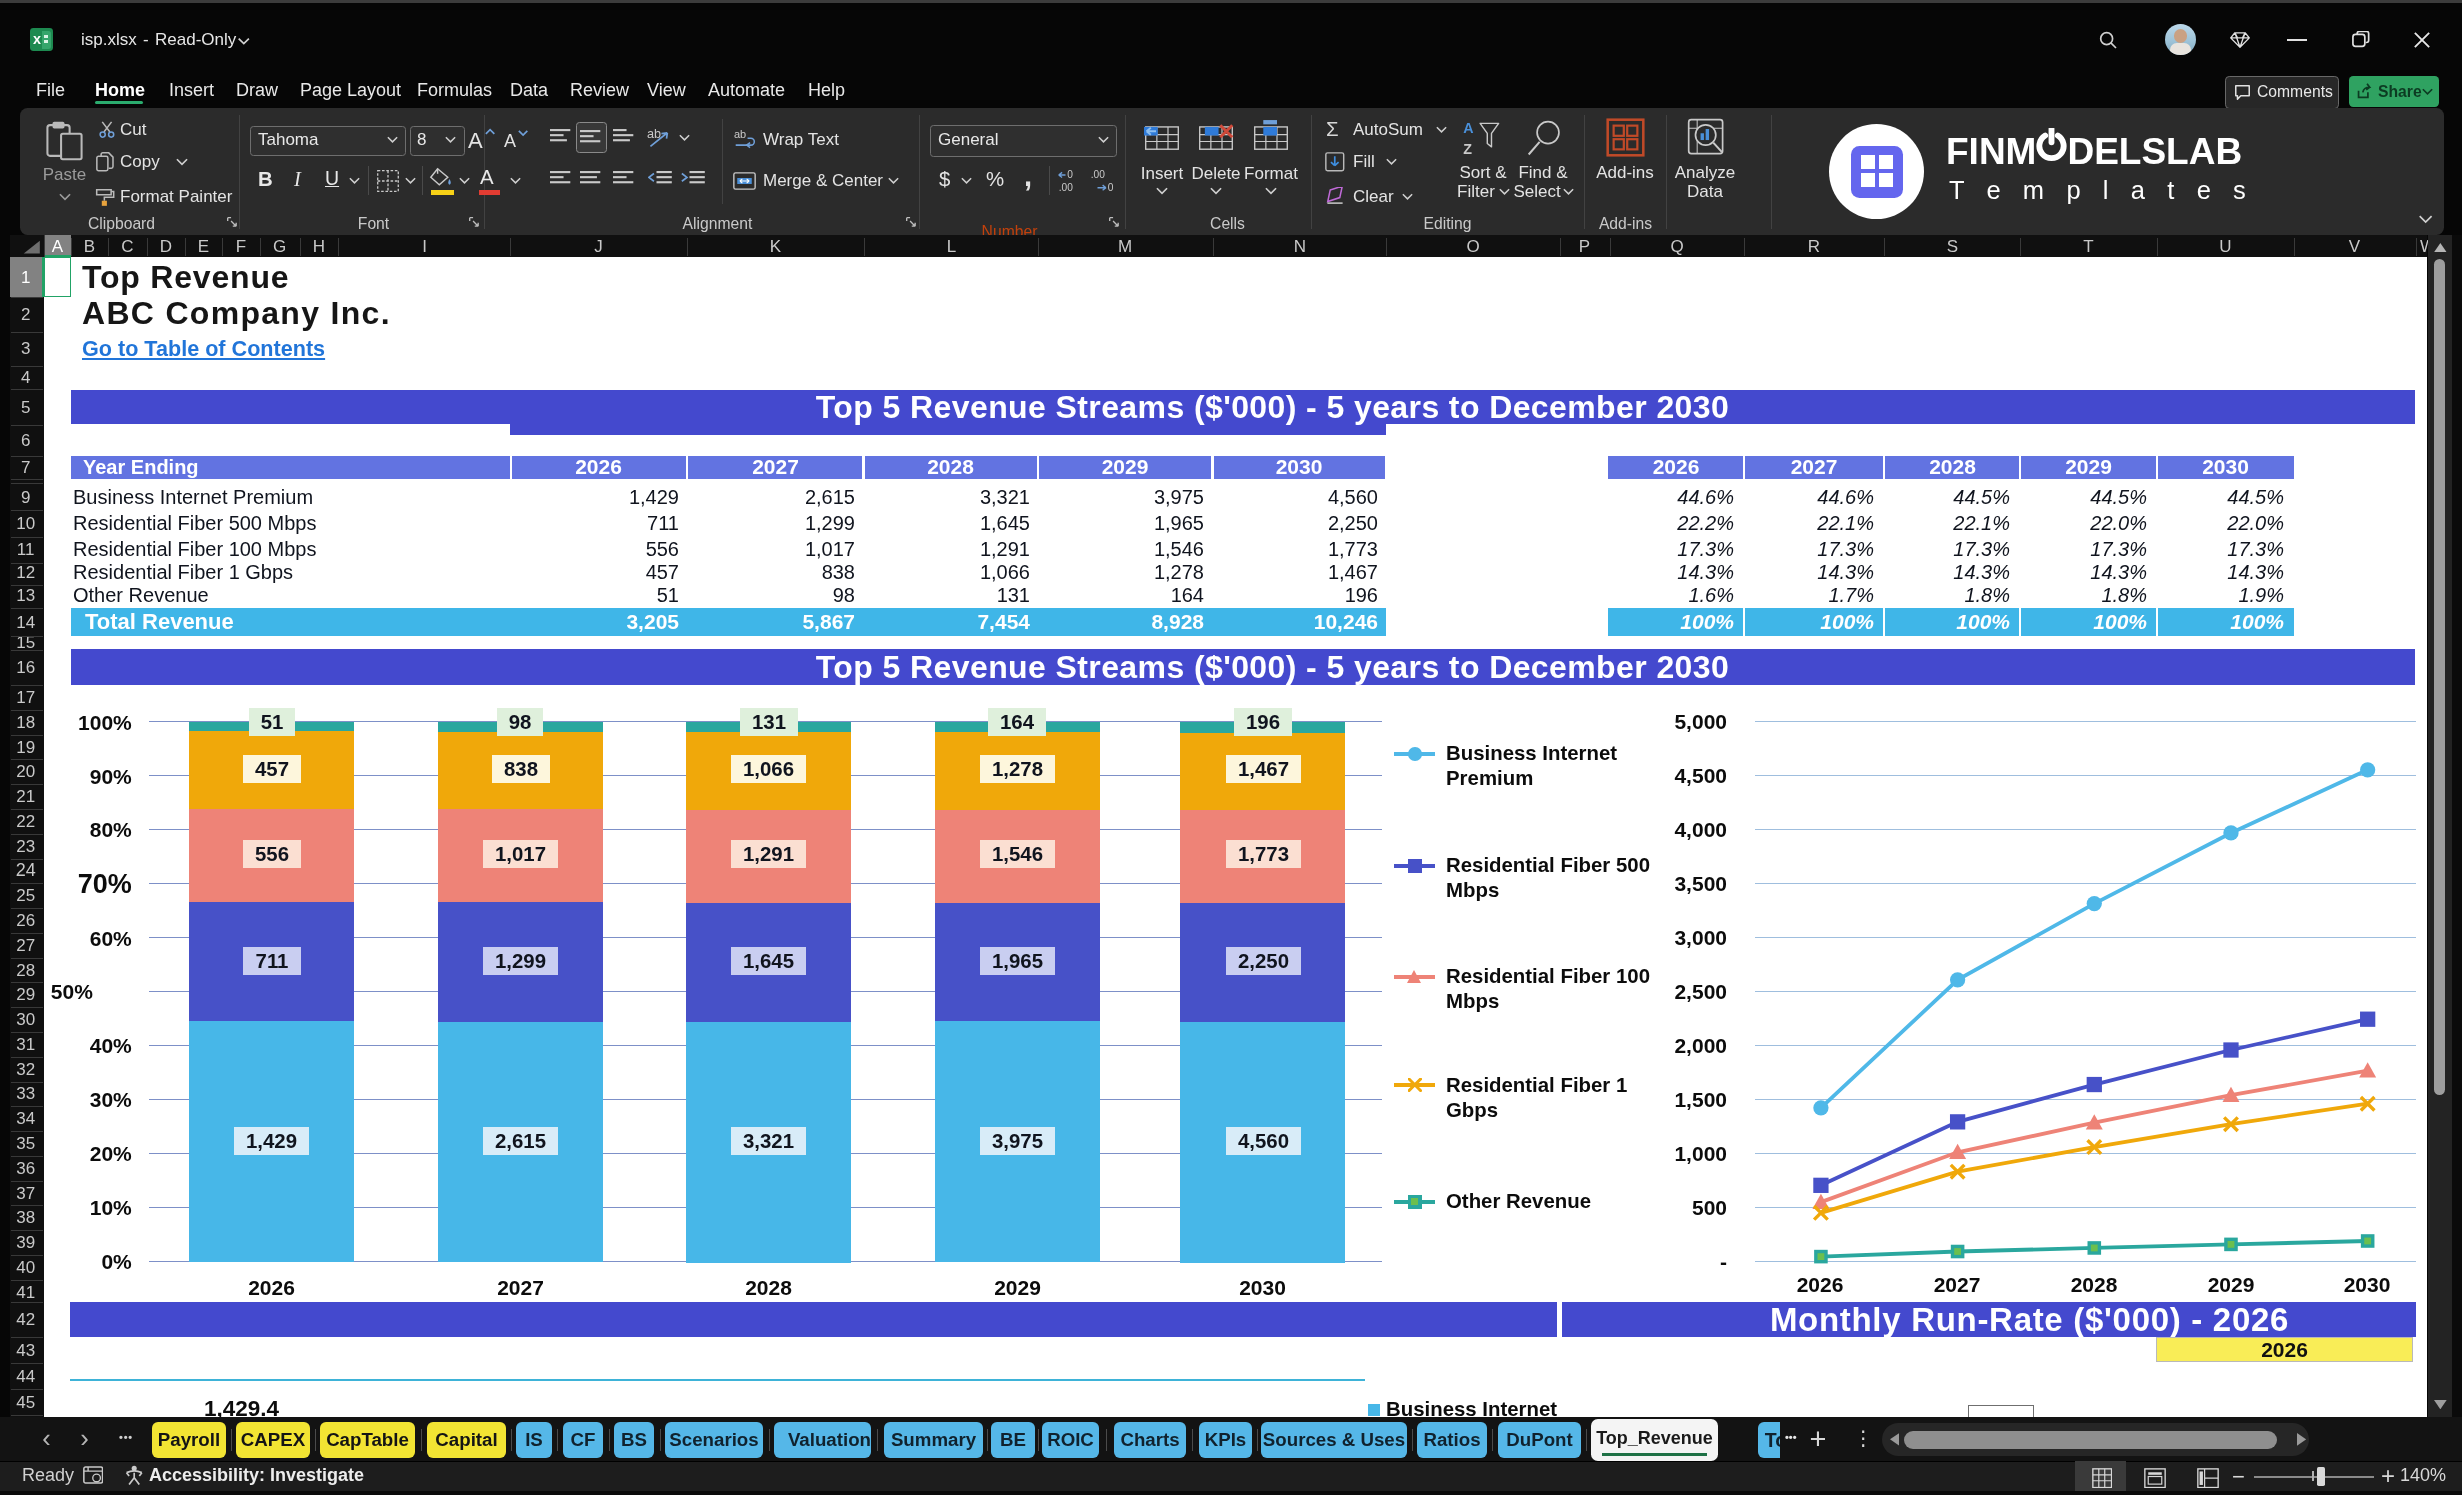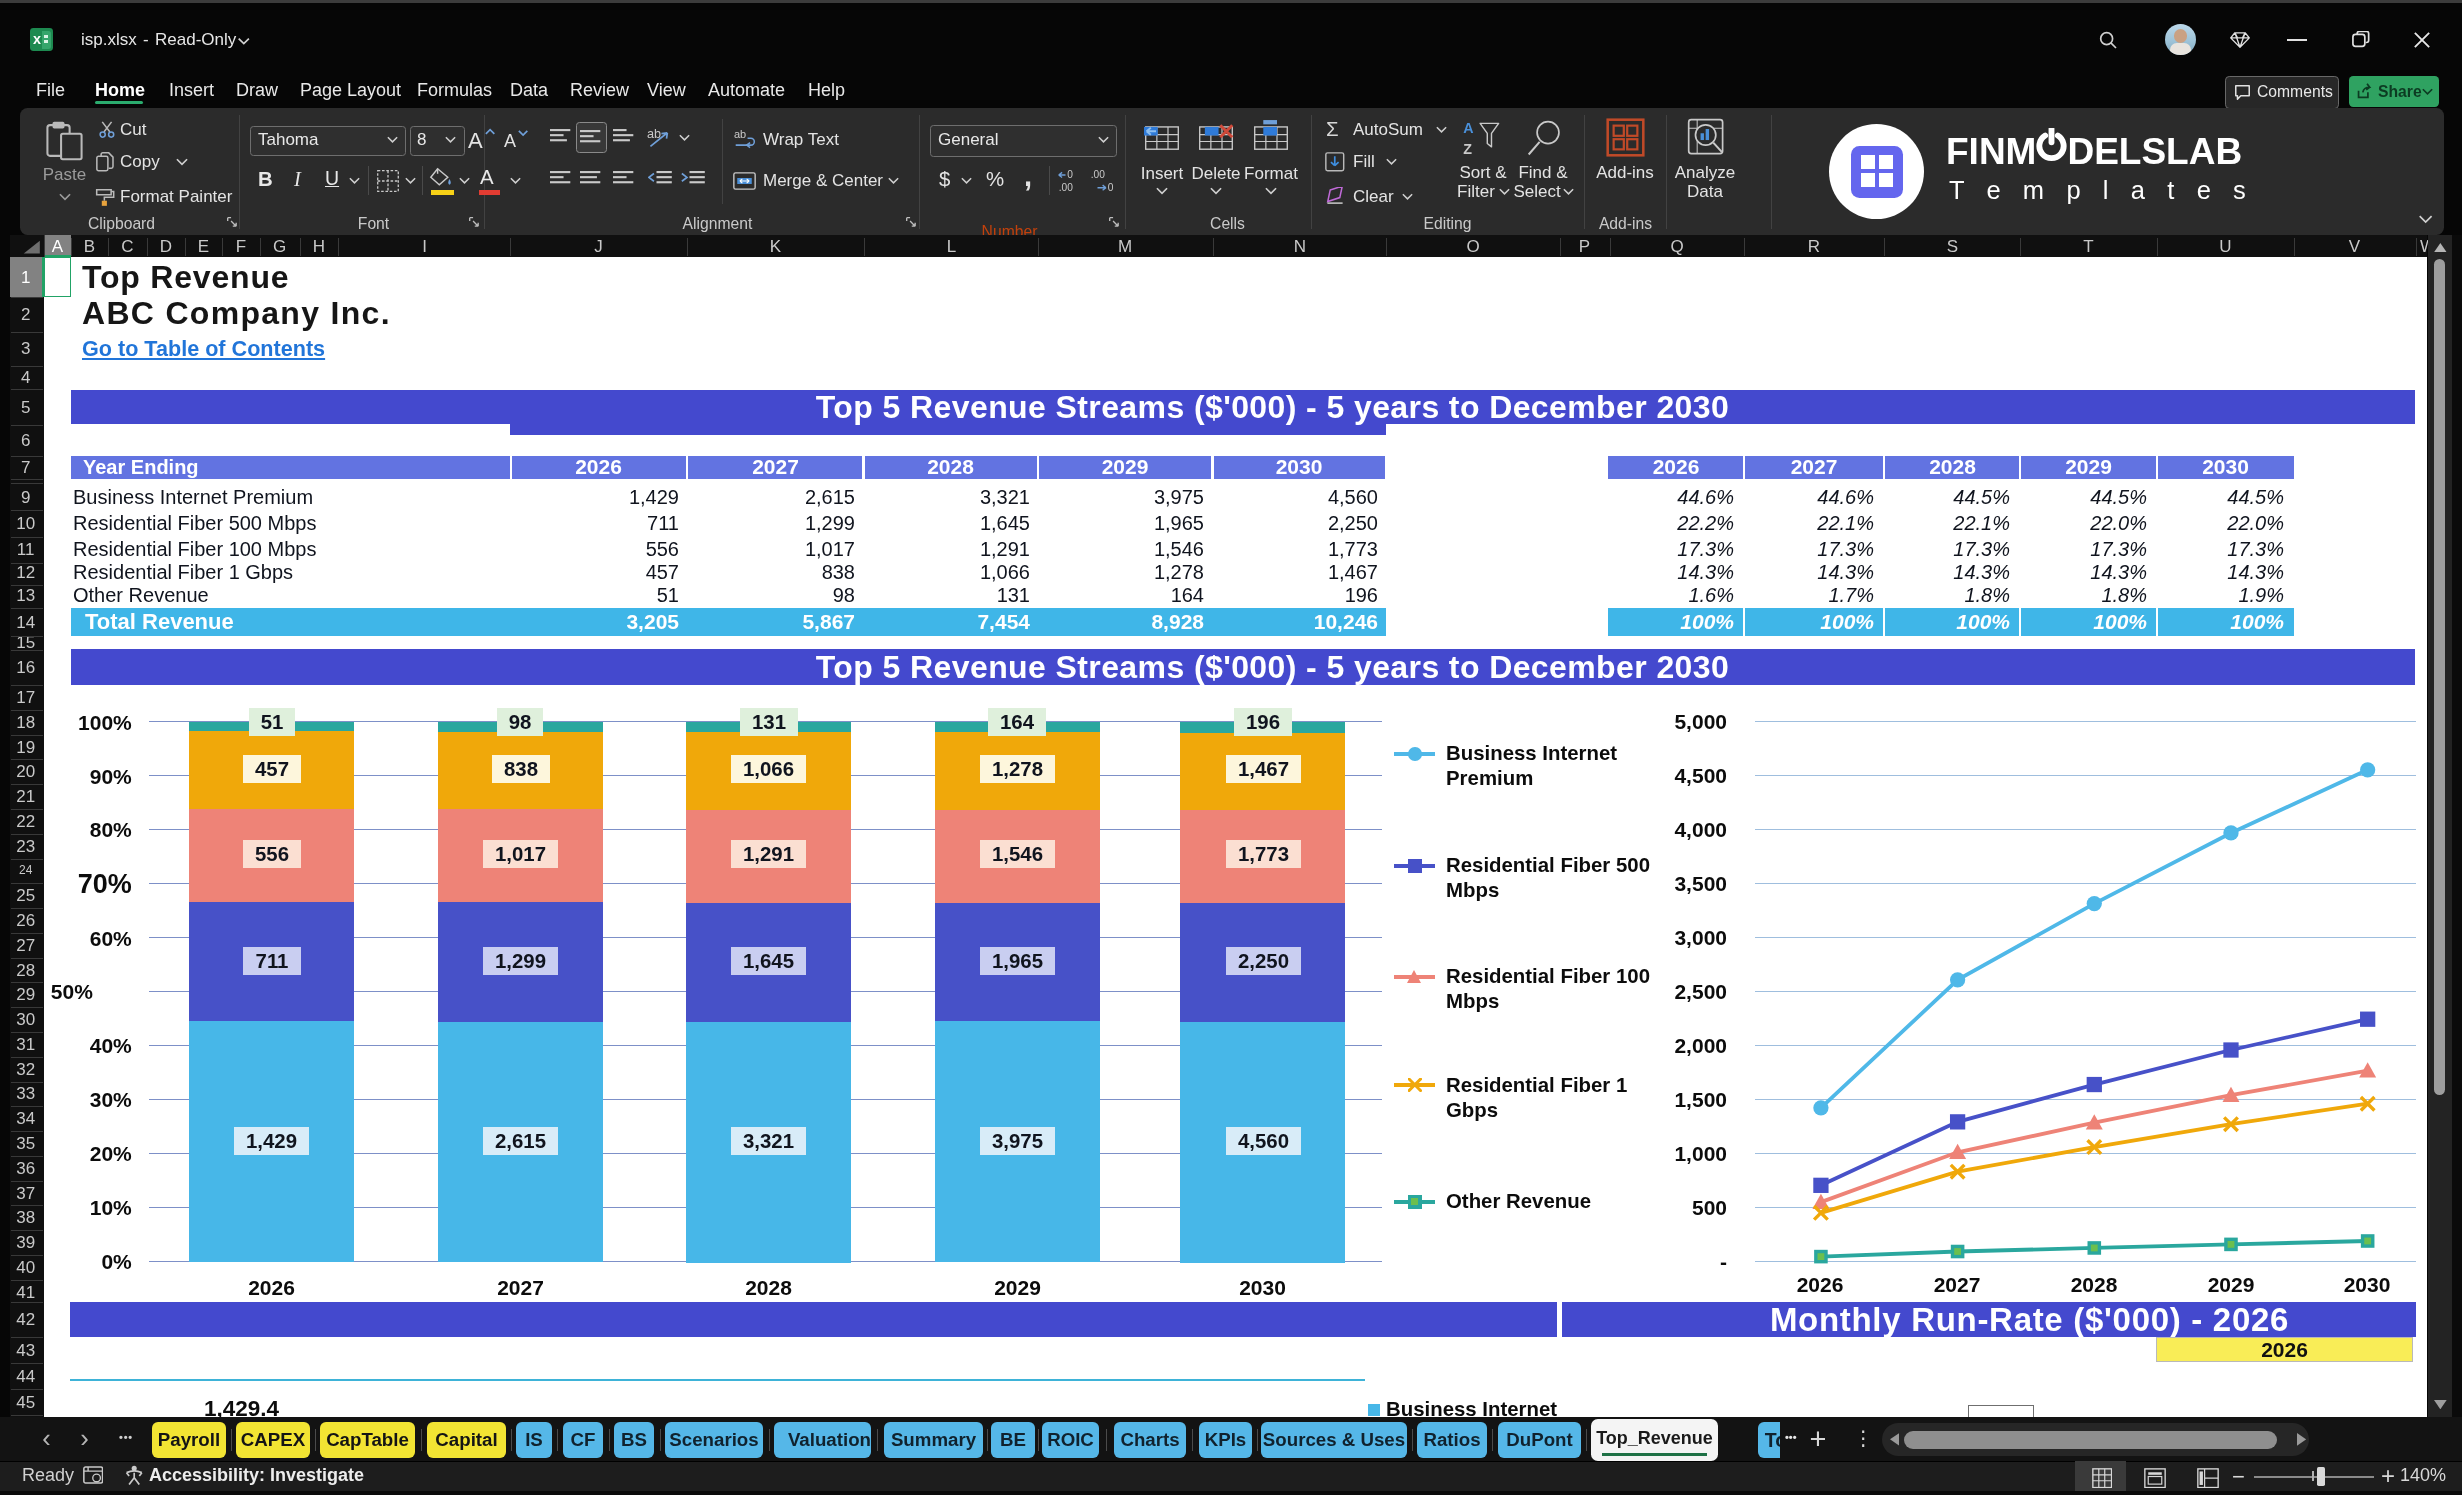--- a/index.html
+++ b/index.html
@@ -428,21 +428,21 @@
 <div class="ab" style="left:10.2px;top:611px;height:23px;line-height:23px;font-size:17px;color:#c9c9c9;font-weight:400;white-space:nowrap;width:31px;text-align:center;">14</div>
 <div class="ab" style="left:10.2px;top:631px;height:23px;line-height:23px;font-size:17px;color:#c9c9c9;font-weight:400;white-space:nowrap;width:31px;text-align:center;">15</div>
 <div class="ab" style="left:10.2px;top:656px;height:23px;line-height:23px;font-size:17px;color:#c9c9c9;font-weight:400;white-space:nowrap;width:31px;text-align:center;">16</div>
 <div class="ab" style="left:10.2px;top:686px;height:23px;line-height:23px;font-size:17px;color:#c9c9c9;font-weight:400;white-space:nowrap;width:31px;text-align:center;">17</div>
 <div class="ab" style="left:10.2px;top:711px;height:23px;line-height:23px;font-size:17px;color:#c9c9c9;font-weight:400;white-space:nowrap;width:31px;text-align:center;">18</div>
 <div class="ab" style="left:10.2px;top:736px;height:23px;line-height:23px;font-size:17px;color:#c9c9c9;font-weight:400;white-space:nowrap;width:31px;text-align:center;">19</div>
 <div class="ab" style="left:10.2px;top:760px;height:23px;line-height:23px;font-size:17px;color:#c9c9c9;font-weight:400;white-space:nowrap;width:31px;text-align:center;">20</div>
 <div class="ab" style="left:10.2px;top:785px;height:23px;line-height:23px;font-size:17px;color:#c9c9c9;font-weight:400;white-space:nowrap;width:31px;text-align:center;">21</div>
 <div class="ab" style="left:10.2px;top:810px;height:23px;line-height:23px;font-size:17px;color:#c9c9c9;font-weight:400;white-space:nowrap;width:31px;text-align:center;">22</div>
 <div class="ab" style="left:10.2px;top:835px;height:23px;line-height:23px;font-size:17px;color:#c9c9c9;font-weight:400;white-space:nowrap;width:31px;text-align:center;">23</div>
-<div class="ab" style="left:10.2px;top:859px;height:30px;line-height:23px;font-size:12px;color:#c9c9c9;font-weight:400;white-space:nowrap;width:31px;text-align:center;">24</div>
+<div class="ab" style="left:10.2px;top:859px;height:30px;line-height:23px;font-size:18px;color:#c9c9c9;font-weight:400;white-space:nowrap;width:31px;text-align:center;">24</div>
 <div class="ab" style="left:10.2px;top:884px;height:23px;line-height:23px;font-size:17px;color:#c9c9c9;font-weight:400;white-space:nowrap;width:31px;text-align:center;">25</div>
 <div class="ab" style="left:10.2px;top:909px;height:23px;line-height:23px;font-size:17px;color:#c9c9c9;font-weight:400;white-space:nowrap;width:31px;text-align:center;">26</div>
 <div class="ab" style="left:10.2px;top:934px;height:23px;line-height:23px;font-size:17px;color:#c9c9c9;font-weight:400;white-space:nowrap;width:31px;text-align:center;">27</div>
 <div class="ab" style="left:10.2px;top:959px;height:23px;line-height:23px;font-size:17px;color:#c9c9c9;font-weight:400;white-space:nowrap;width:31px;text-align:center;">28</div>
 <div class="ab" style="left:10.2px;top:983px;height:23px;line-height:23px;font-size:17px;color:#c9c9c9;font-weight:400;white-space:nowrap;width:31px;text-align:center;">29</div>
 <div class="ab" style="left:10.2px;top:1008px;height:23px;line-height:23px;font-size:17px;color:#c9c9c9;font-weight:400;white-space:nowrap;width:31px;text-align:center;">30</div>
 <div class="ab" style="left:10.2px;top:1033px;height:23px;line-height:23px;font-size:17px;color:#c9c9c9;font-weight:400;white-space:nowrap;width:31px;text-align:center;">31</div>
 <div class="ab" style="left:10.2px;top:1058px;height:23px;line-height:23px;font-size:17px;color:#c9c9c9;font-weight:400;white-space:nowrap;width:31px;text-align:center;">32</div>
 <div class="ab" style="left:10.2px;top:1082px;height:23px;line-height:23px;font-size:17px;color:#c9c9c9;font-weight:400;white-space:nowrap;width:31px;text-align:center;">33</div>
 <div class="ab" style="left:10.2px;top:1107px;height:23px;line-height:23px;font-size:17px;color:#c9c9c9;font-weight:400;white-space:nowrap;width:31px;text-align:center;">34</div>

